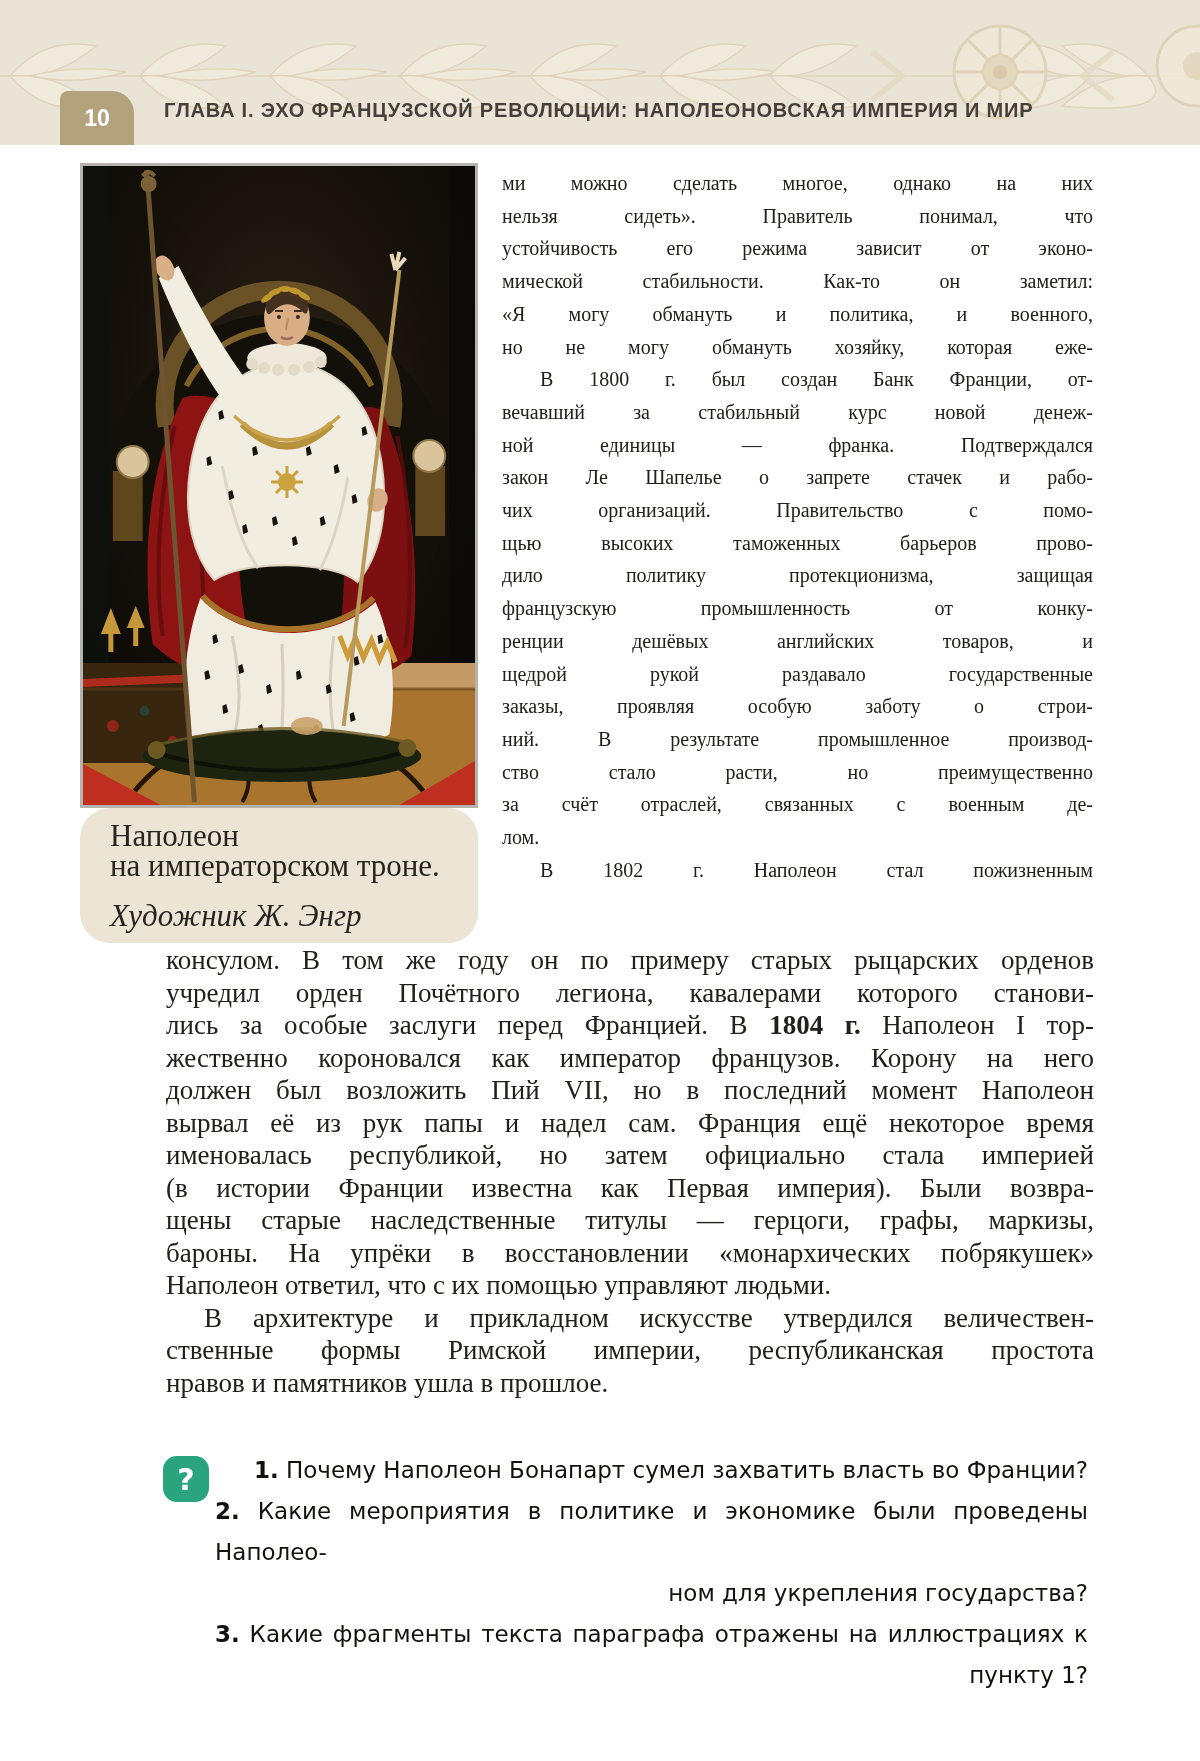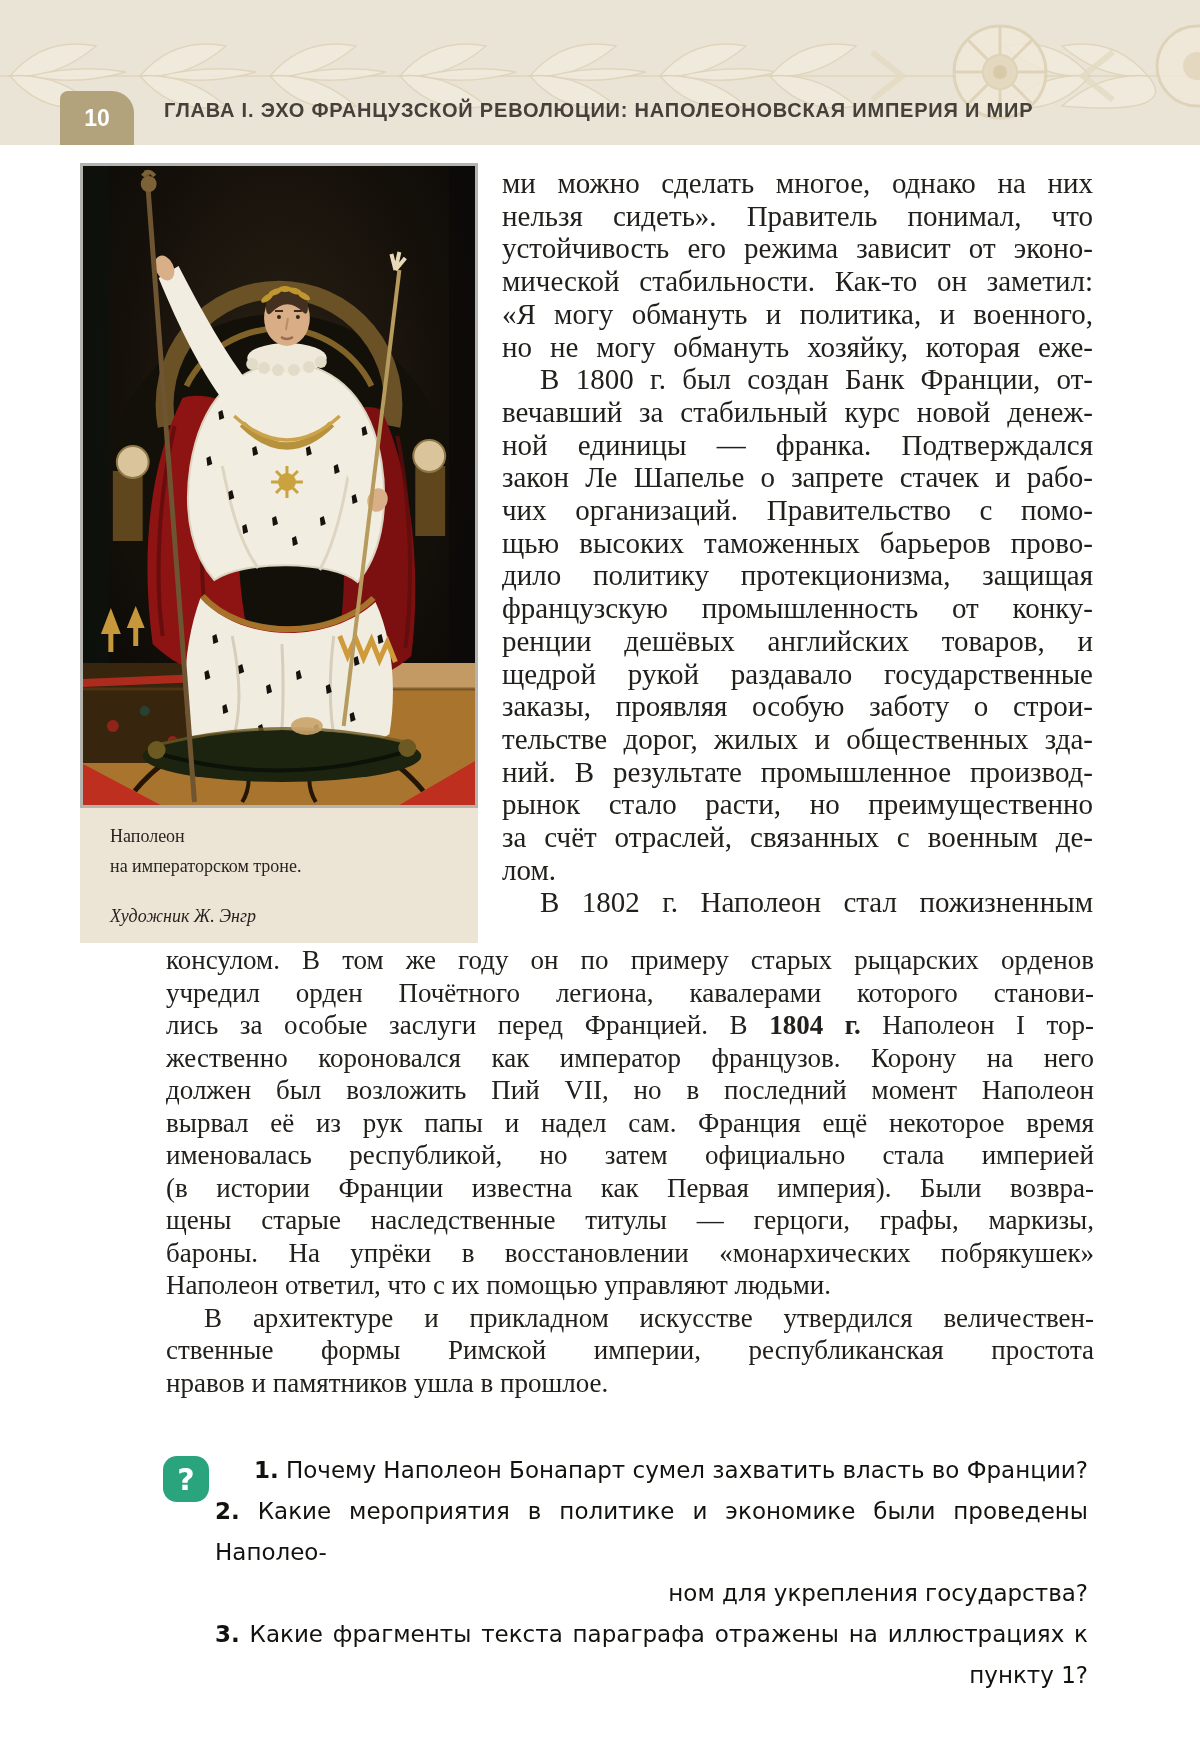--- a/index.html
+++ b/index.html
@@ -11,24 +11,24 @@
   .page-tab{position:absolute;left:60px;top:91px;width:74px;height:54px;background:var(--tab,#b3a37d);
             border-radius:8px 22px 0 0;display:flex;align-items:center;justify-content:center;
             color:#fff;font:700 23px "Liberation Sans",sans-serif;}
   .chapter-title{position:absolute;left:164px;top:99px;font:700 20px "Liberation Sans",sans-serif;
             letter-spacing:.8px;color:var(--header-text,#46403a);white-space:nowrap;}
   
   .figure{position:absolute;left:80px;top:163px;width:398px;margin:0;}
   .painting{width:398px;height:645px;border:3px solid #b5b3ae;box-sizing:border-box;background:#0a0908;}
   .painting svg{display:block;width:100%;height:100%;}
   .caption{background:var(--caption-bg,#ece5d6);width:398px;box-sizing:border-box;
-           padding:13px 16px 12px 30px;font-size:18px;line-height:30px;color:#272420;}
+           padding:13px 16px 12px 30px;font-size:31px;line-height:30px;color:#272420;border-radius:30px;}
   .caption .it{font-style:italic;margin-top:20px;}
   
-  .col-text{position:absolute;left:502px;top:167px;width:591px;font-size:29px;line-height:32.7px;}
+  .col-text{position:absolute;left:502px;top:167px;width:591px;font-size:20px;line-height:32.7px;}
   .full-text{position:absolute;left:166px;top:944px;width:928px;font-size:27px;line-height:32.5px;}
   .ln{text-align:justify;text-align-last:justify;}
   .ln.end{text-align-last:left;}
   .ln.ind{text-indent:38px;}
   
   .questions{position:absolute;left:163px;top:1450px;width:925px;}
   .q-icon{position:absolute;left:0;top:6px;width:46px;height:46px;border-radius:14px;
           background:var(--question-green,#2aa47d);color:#fff;display:flex;align-items:center;
           justify-content:center;font:700 30px "DejaVu Sans",sans-serif;}
   .q-lines{margin-left:52px;width:873px;font-family:"DejaVu Sans",sans-serif;
@@ -250,23 +250,22 @@
     <div class="ln">вечавший за стабильный курс новой денеж-</div>
     <div class="ln">ной единицы — франка. Подтверждался</div>
     <div class="ln">закон Ле Шапелье о запрете стачек и рабо-</div>
     <div class="ln">чих организаций. Правительство с помо-</div>
     <div class="ln">щью высоких таможенных барьеров прово-</div>
     <div class="ln">дило политику протекционизма, защищая</div>
     <div class="ln">французскую промышленность от конку-</div>
     <div class="ln">ренции дешёвых английских товаров, и</div>
     <div class="ln">щедрой рукой раздавало государственные</div>
     <div class="ln">заказы, проявляя особую заботу о строи-</div>
-    <div class="ln">тельстве дорог, жилых и общественных зда-</div>
     <div class="ln">ний. В результате промышленное производ-</div>
-    <div class="ln">рынок стало расти, но преимущественно</div>
+    <div class="ln">ство стало расти, но преимущественно</div>
     <div class="ln">за счёт отраслей, связанных с военным де-</div>
     <div class="ln end">лом.</div>
     <div class="ln ind">В 1802 г. Наполеон стал пожизненным</div>
   </div>
 
   <div class="full-text">
     <div class="ln">консулом. В том же году он по примеру старых рыцарских орденов</div>
     <div class="ln">учредил орден Почётного легиона, кавалерами которого станови-</div>
     <div class="ln"><span>лись за особые заслуги перед Францией. В </span><b>1804 г.</b><span> Наполеон I тор-</span></div>
     <div class="ln">жественно короновался как император французов. Корону на него</div>

